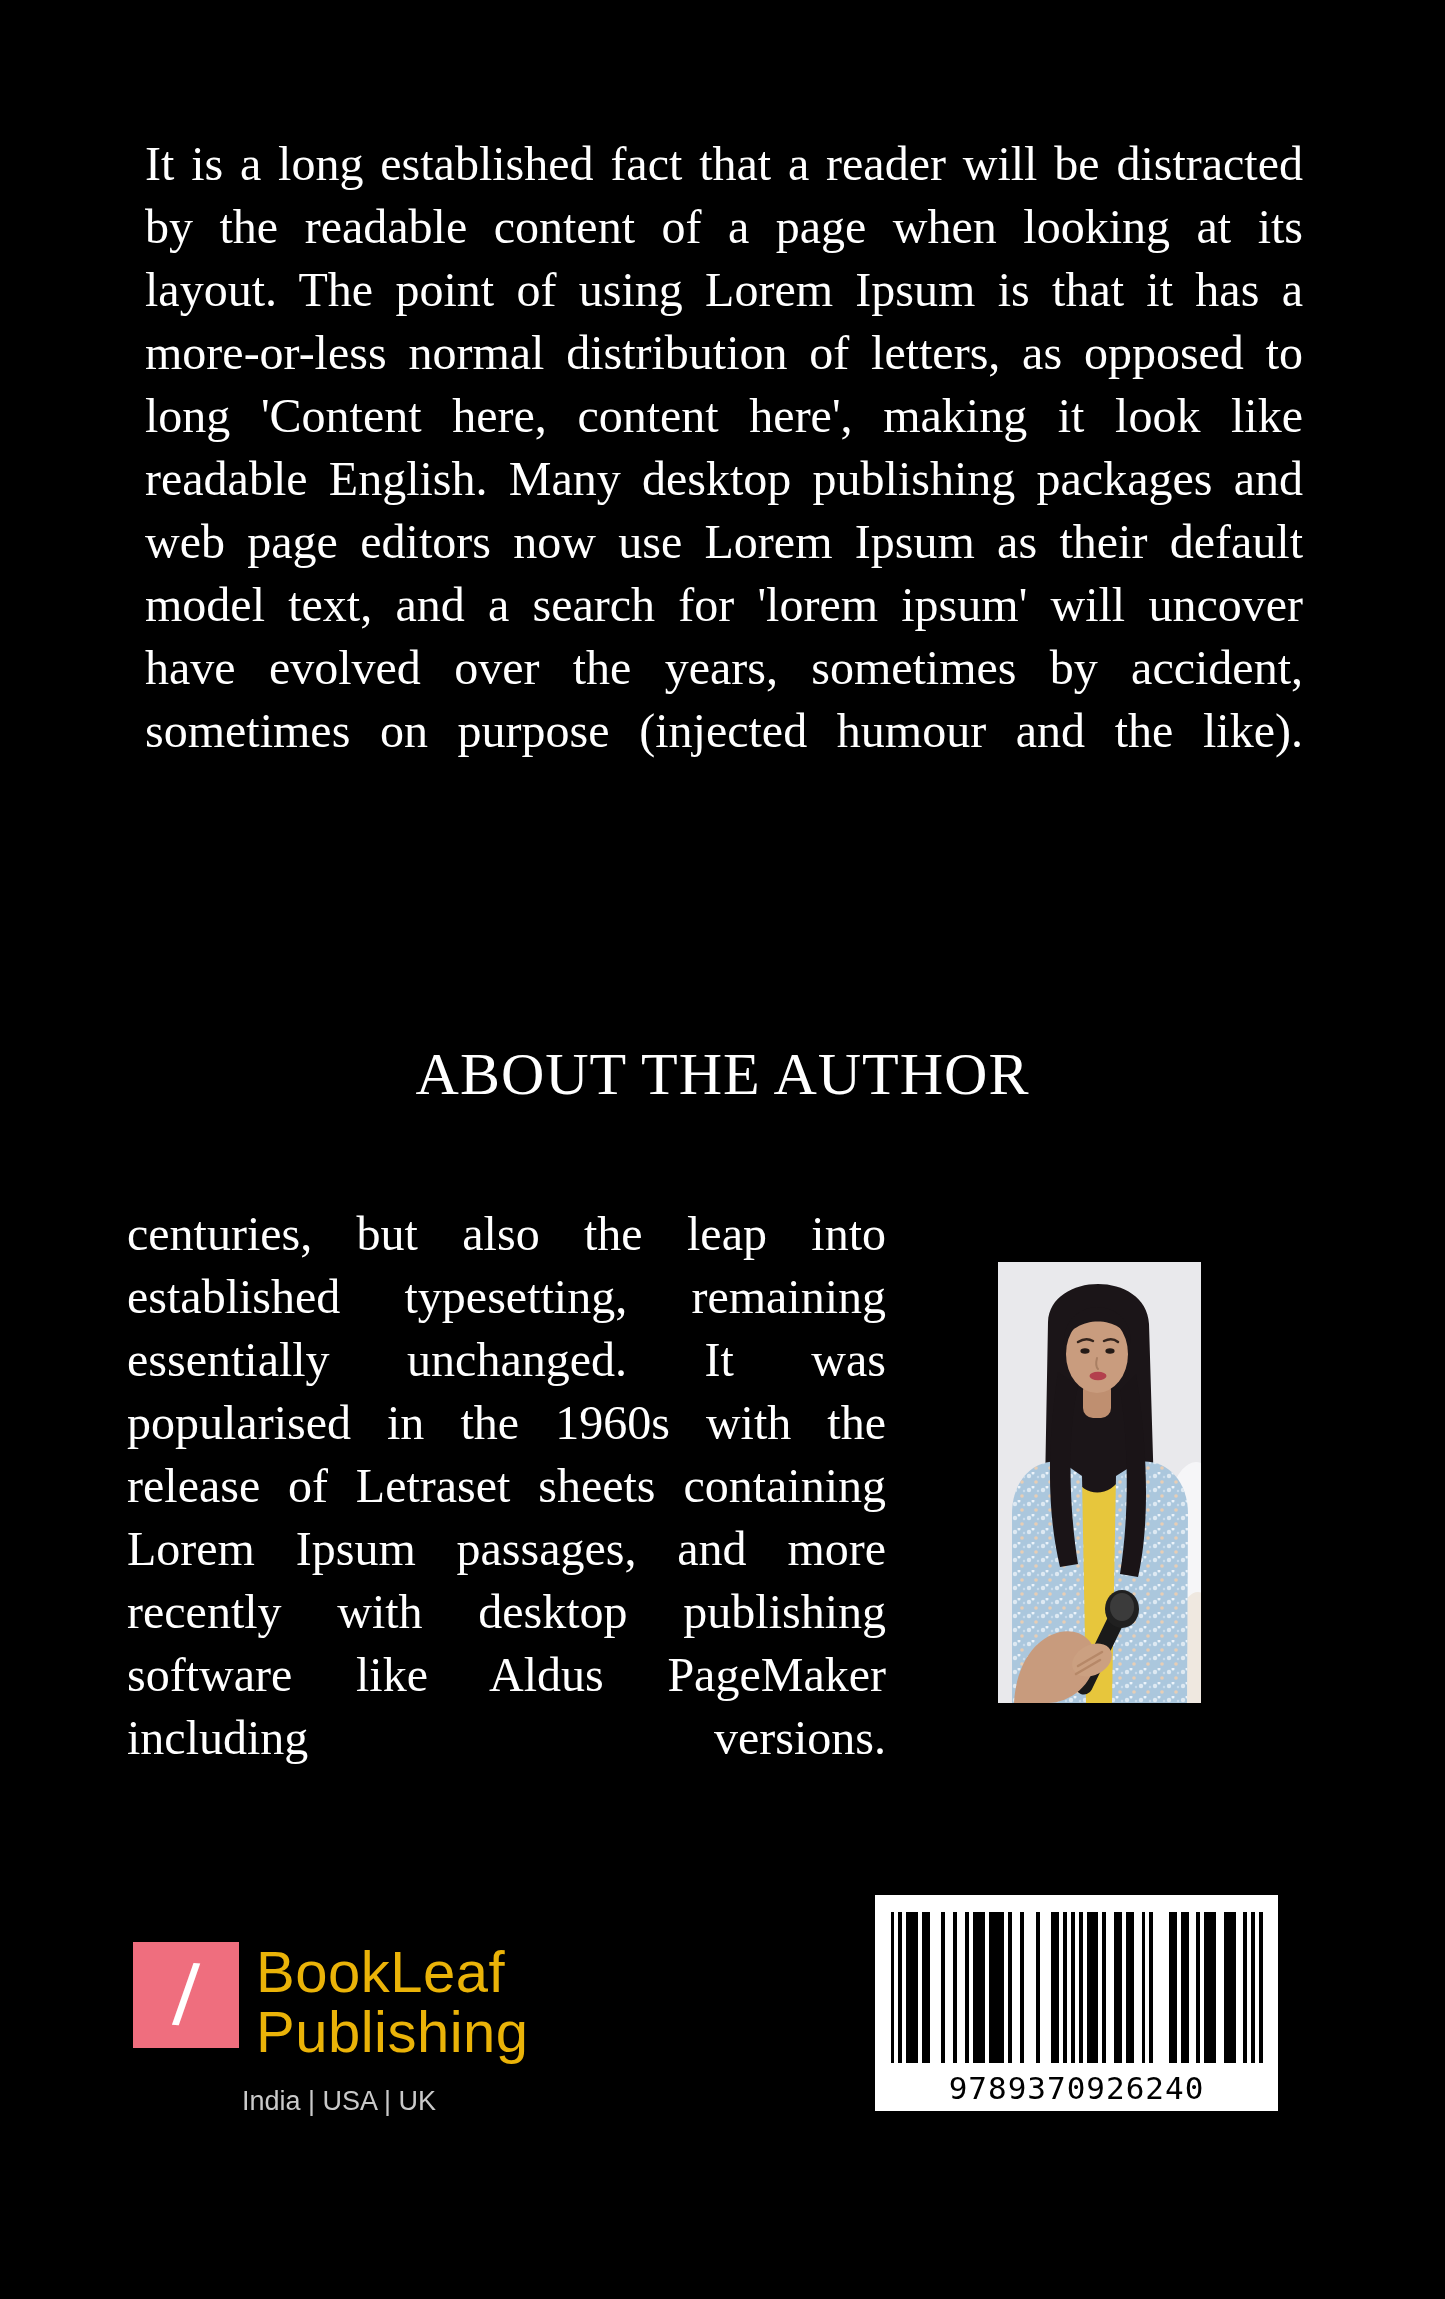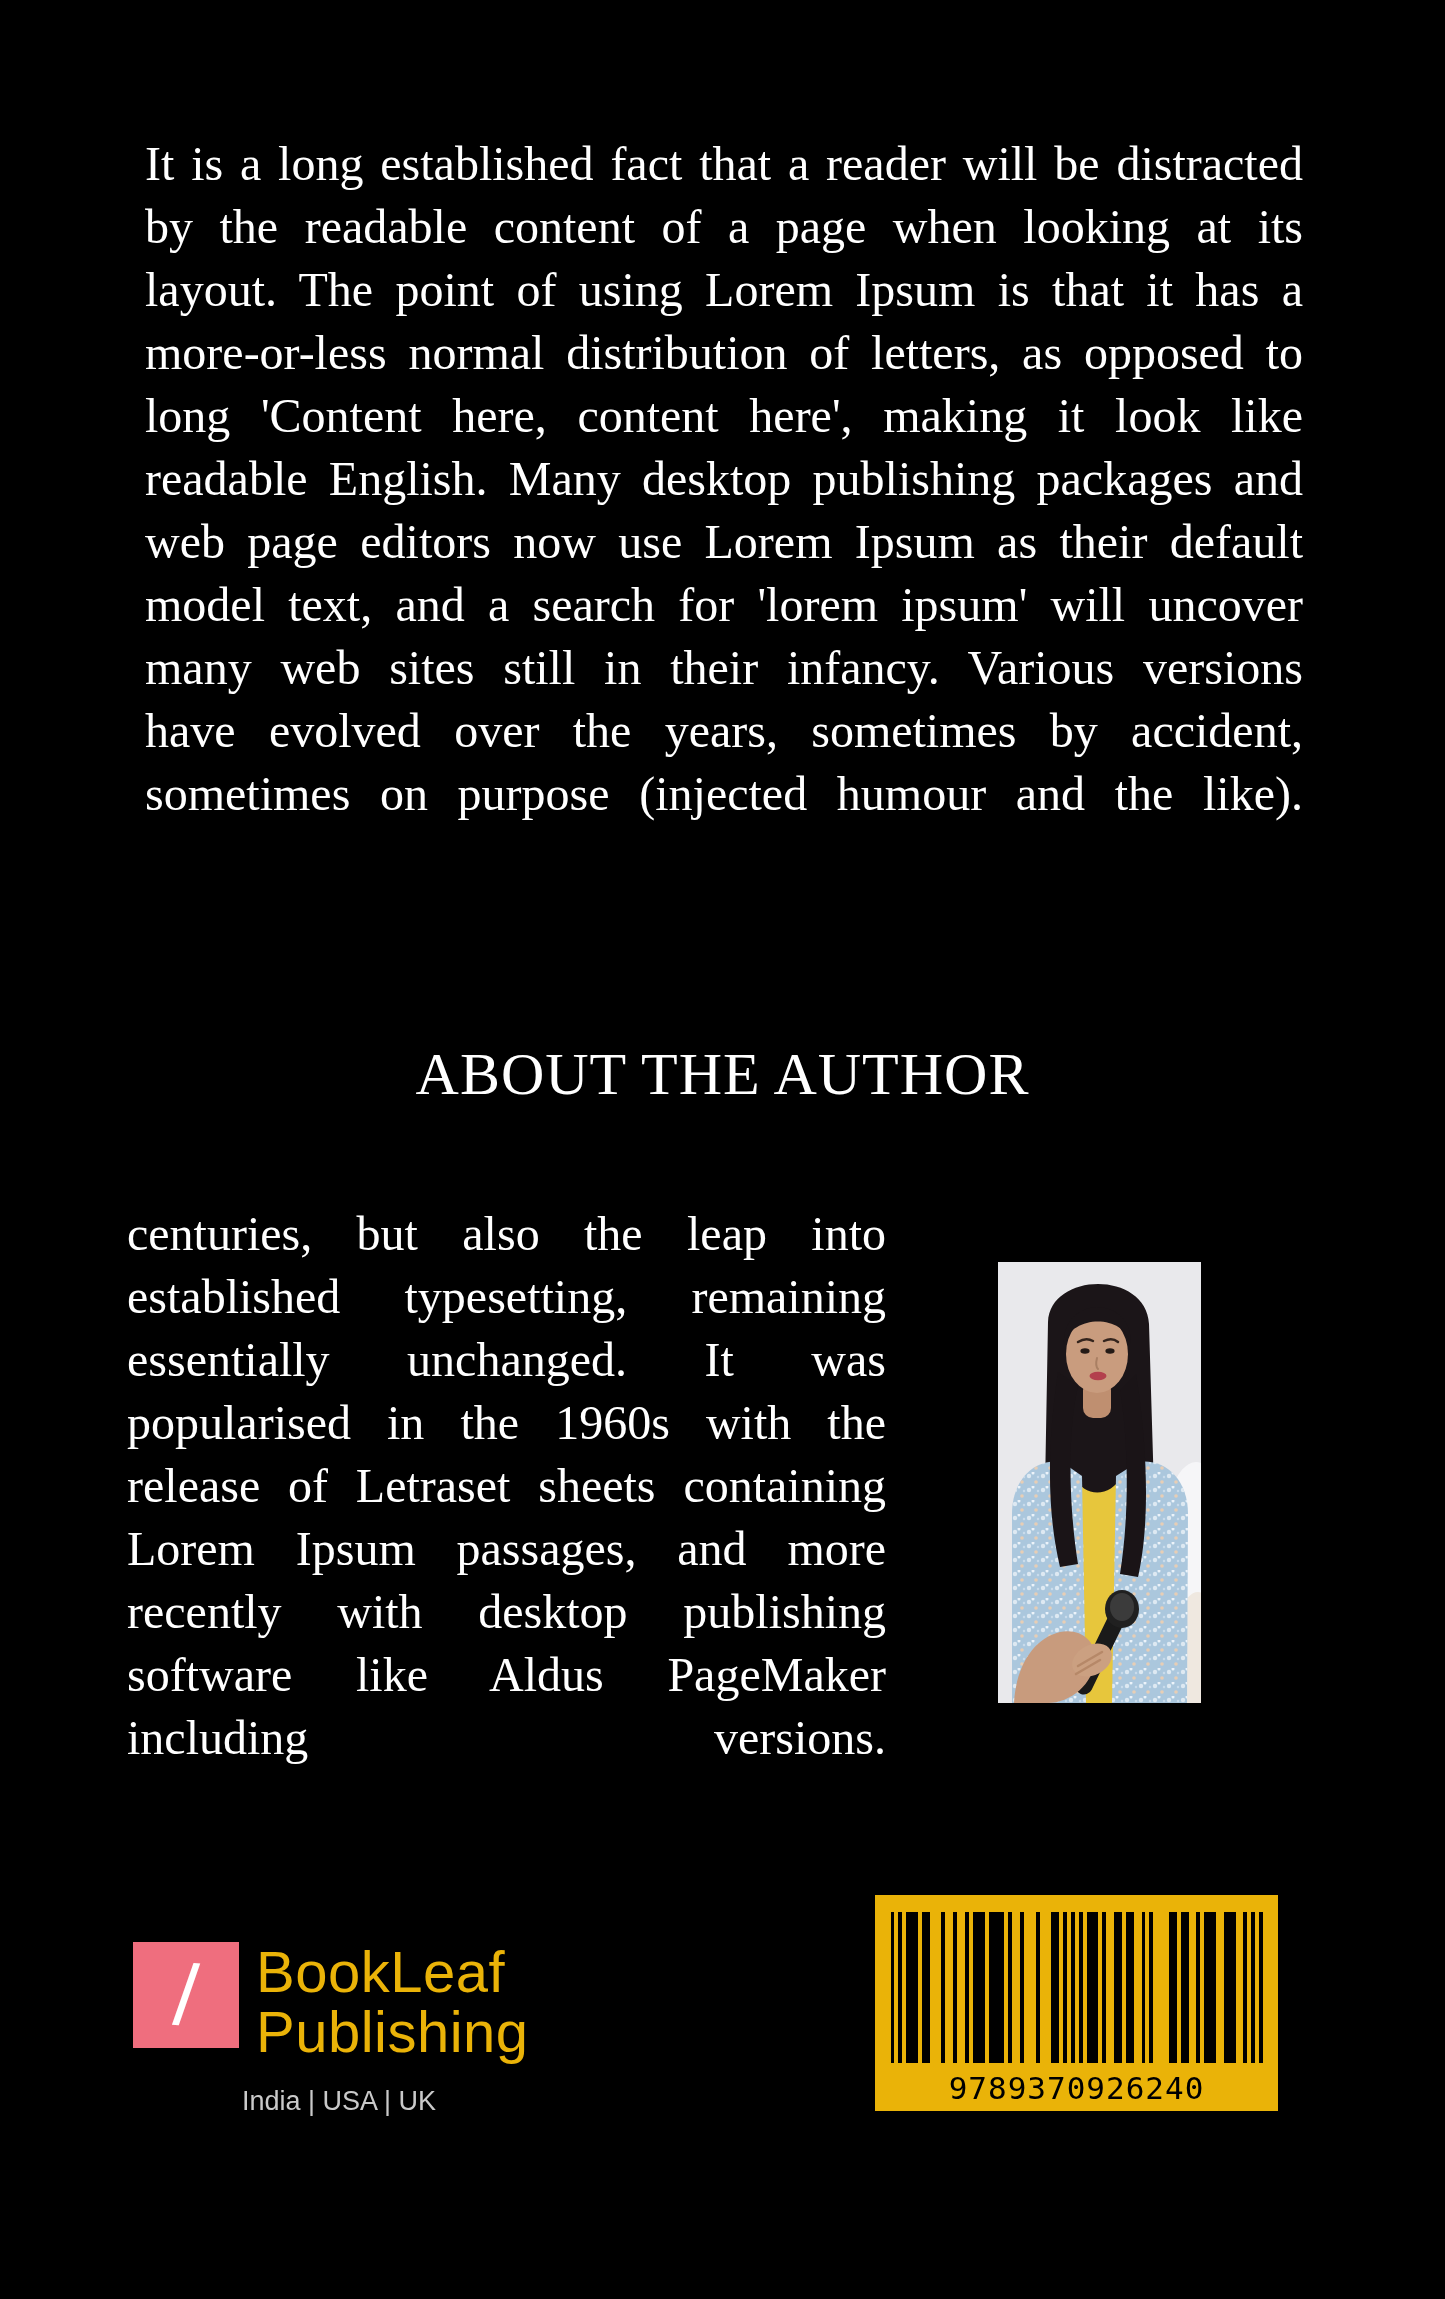--- a/index.html
+++ b/index.html
@@ -37,21 +37,21 @@
     font-size:58px; line-height:60px; color:#eab308; letter-spacing:0.5px;
   }
   .regions {
     margin-top:24px; width:100%; text-align:center;
     font-family:"Liberation Sans","DejaVu Sans",sans-serif; font-weight:300;
     font-size:27px; color:#c9c9c9;
   }
 
   .barcode {
     position:absolute; left:875px; top:1895px; width:403px; height:216px;
-    background:#eab308; display:flex; flex-direction:column; align-items:center;
+    background:#ffffff; display:flex; flex-direction:column; align-items:center;
   }
   .bars { margin-top:17px; width:372px; height:151px; display:flex; }
   .bars div { flex:1 1 auto; height:100%; }
   .bars .m1 { background:#000000; }
   .bars .m0 { background:transparent; }
   .isbn {
     margin-top:7px; font-family:"DejaVu Sans Mono","Liberation Mono",monospace;
     font-size:31px; color:#000000; letter-spacing:1px;
   }
 </style>
@@ -62,21 +62,20 @@
 
   <section class="para para1">
     <div class="jline">It is a long established fact that a reader will be distracted</div>
     <div class="jline">by the readable content of a page when looking at its</div>
     <div class="jline">layout. The point of using Lorem Ipsum is that it has a</div>
     <div class="jline">more-or-less normal distribution of letters, as opposed to</div>
     <div class="jline">long 'Content here, content here', making it look like</div>
     <div class="jline">readable English. Many desktop publishing packages and</div>
     <div class="jline">web page editors now use Lorem Ipsum as their default</div>
     <div class="jline">model text, and a search for 'lorem ipsum' will uncover</div>
-    <div class="jline">many web sites still in their infancy. Various versions</div>
     <div class="jline">have evolved over the years, sometimes by accident,</div>
     <div class="jline">sometimes on purpose (injected humour and the like).</div>
   </section>
 
   <h1 class="heading">ABOUT THE AUTHOR</h1>
 
   <section class="para para2">
     <div class="jline">centuries, but also the leap into</div>
     <div class="jline">established typesetting, remaining</div>
     <div class="jline">essentially unchanged. It was</div>

